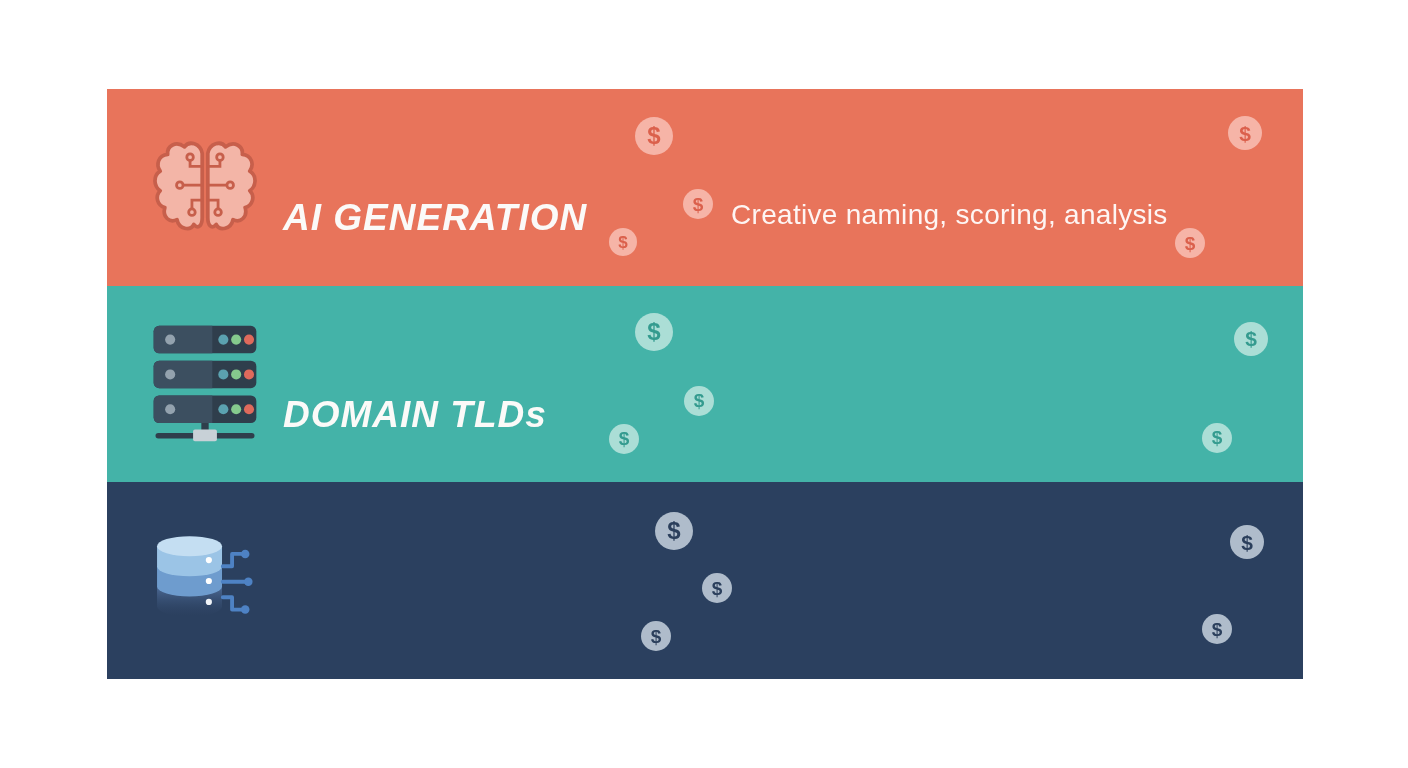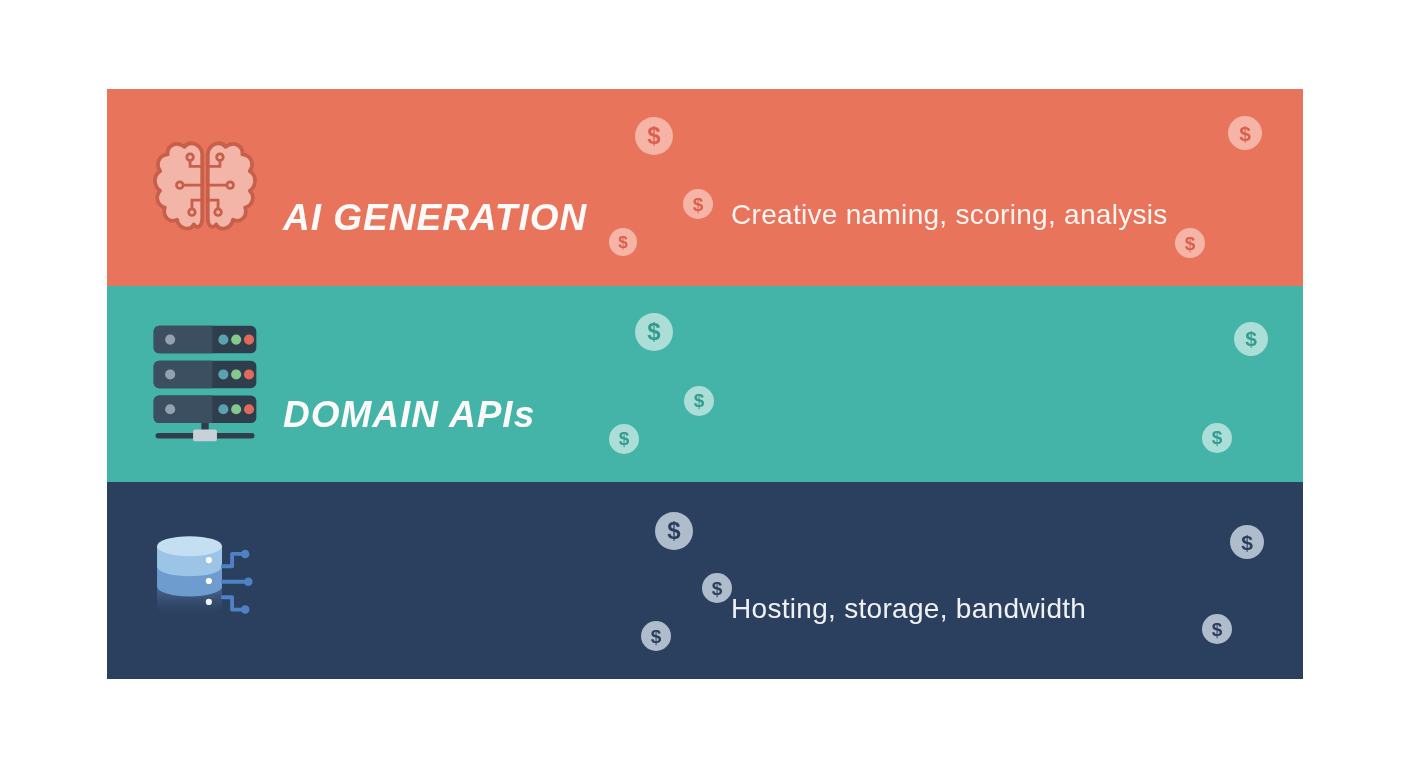--- a/index.html
+++ b/index.html
@@ -117,21 +117,21 @@
           <circle cx="22" cy="93" r="5.5" fill="#93A2AE"></circle>
           <circle cx="80" cy="93" r="5.5" fill="#5BA2B0"></circle>
           <circle cx="94" cy="93" r="5.5" fill="#85CA8D"></circle>
           <circle cx="108" cy="93" r="5.5" fill="#DF6A5C"></circle>
         </g>
         <rect x="56" y="108" width="8" height="16" fill="#2F3E4C"></rect>
         <rect x="6" y="119" width="108" height="6" rx="3" fill="#2F3E4C"></rect>
         <rect x="47" y="115" width="26" height="13" rx="2" fill="#C8D1D7"></rect>
       </svg>
     </div>
-    <h2 class="title">DOMAIN APIs</h2>
+    <h2 class="title">DOMAIN TLDs</h2>
 
     <div class="coin d38" style="left:528px;top:27px;">
         <span>$</span>
       </div>
     <div class="coin d30" style="left:577px;top:100px;">
         <span>$</span>
       </div>
     <div class="coin d30" style="left:502px;top:138px;">
         <span>$</span>
       </div>
@@ -162,21 +162,20 @@
         <g stroke="#4E82C4" stroke-width="5" fill="none" stroke-linecap="round" stroke-linejoin="round">
           <path d="M98 44 h12 v-16 h12"></path>
           <path d="M98 64 h28"></path>
           <path d="M98 84 h12 v16 h12"></path>
         </g>
         <circle cx="127" cy="28" r="5.5" fill="#4E82C4"></circle>
         <circle cx="131" cy="64" r="5.5" fill="#4E82C4"></circle>
         <circle cx="127" cy="100" r="5.5" fill="#4E82C4"></circle>
       </svg>
     </div>
-    <p class="desc">Hosting, storage, bandwidth</p>
 
     <div class="coin d38" style="left:548px;top:30px;">
         <span>$</span>
       </div>
     <div class="coin d30" style="left:595px;top:91px;">
         <span>$</span>
       </div>
     <div class="coin d30" style="left:534px;top:139px;">
         <span>$</span>
       </div>

